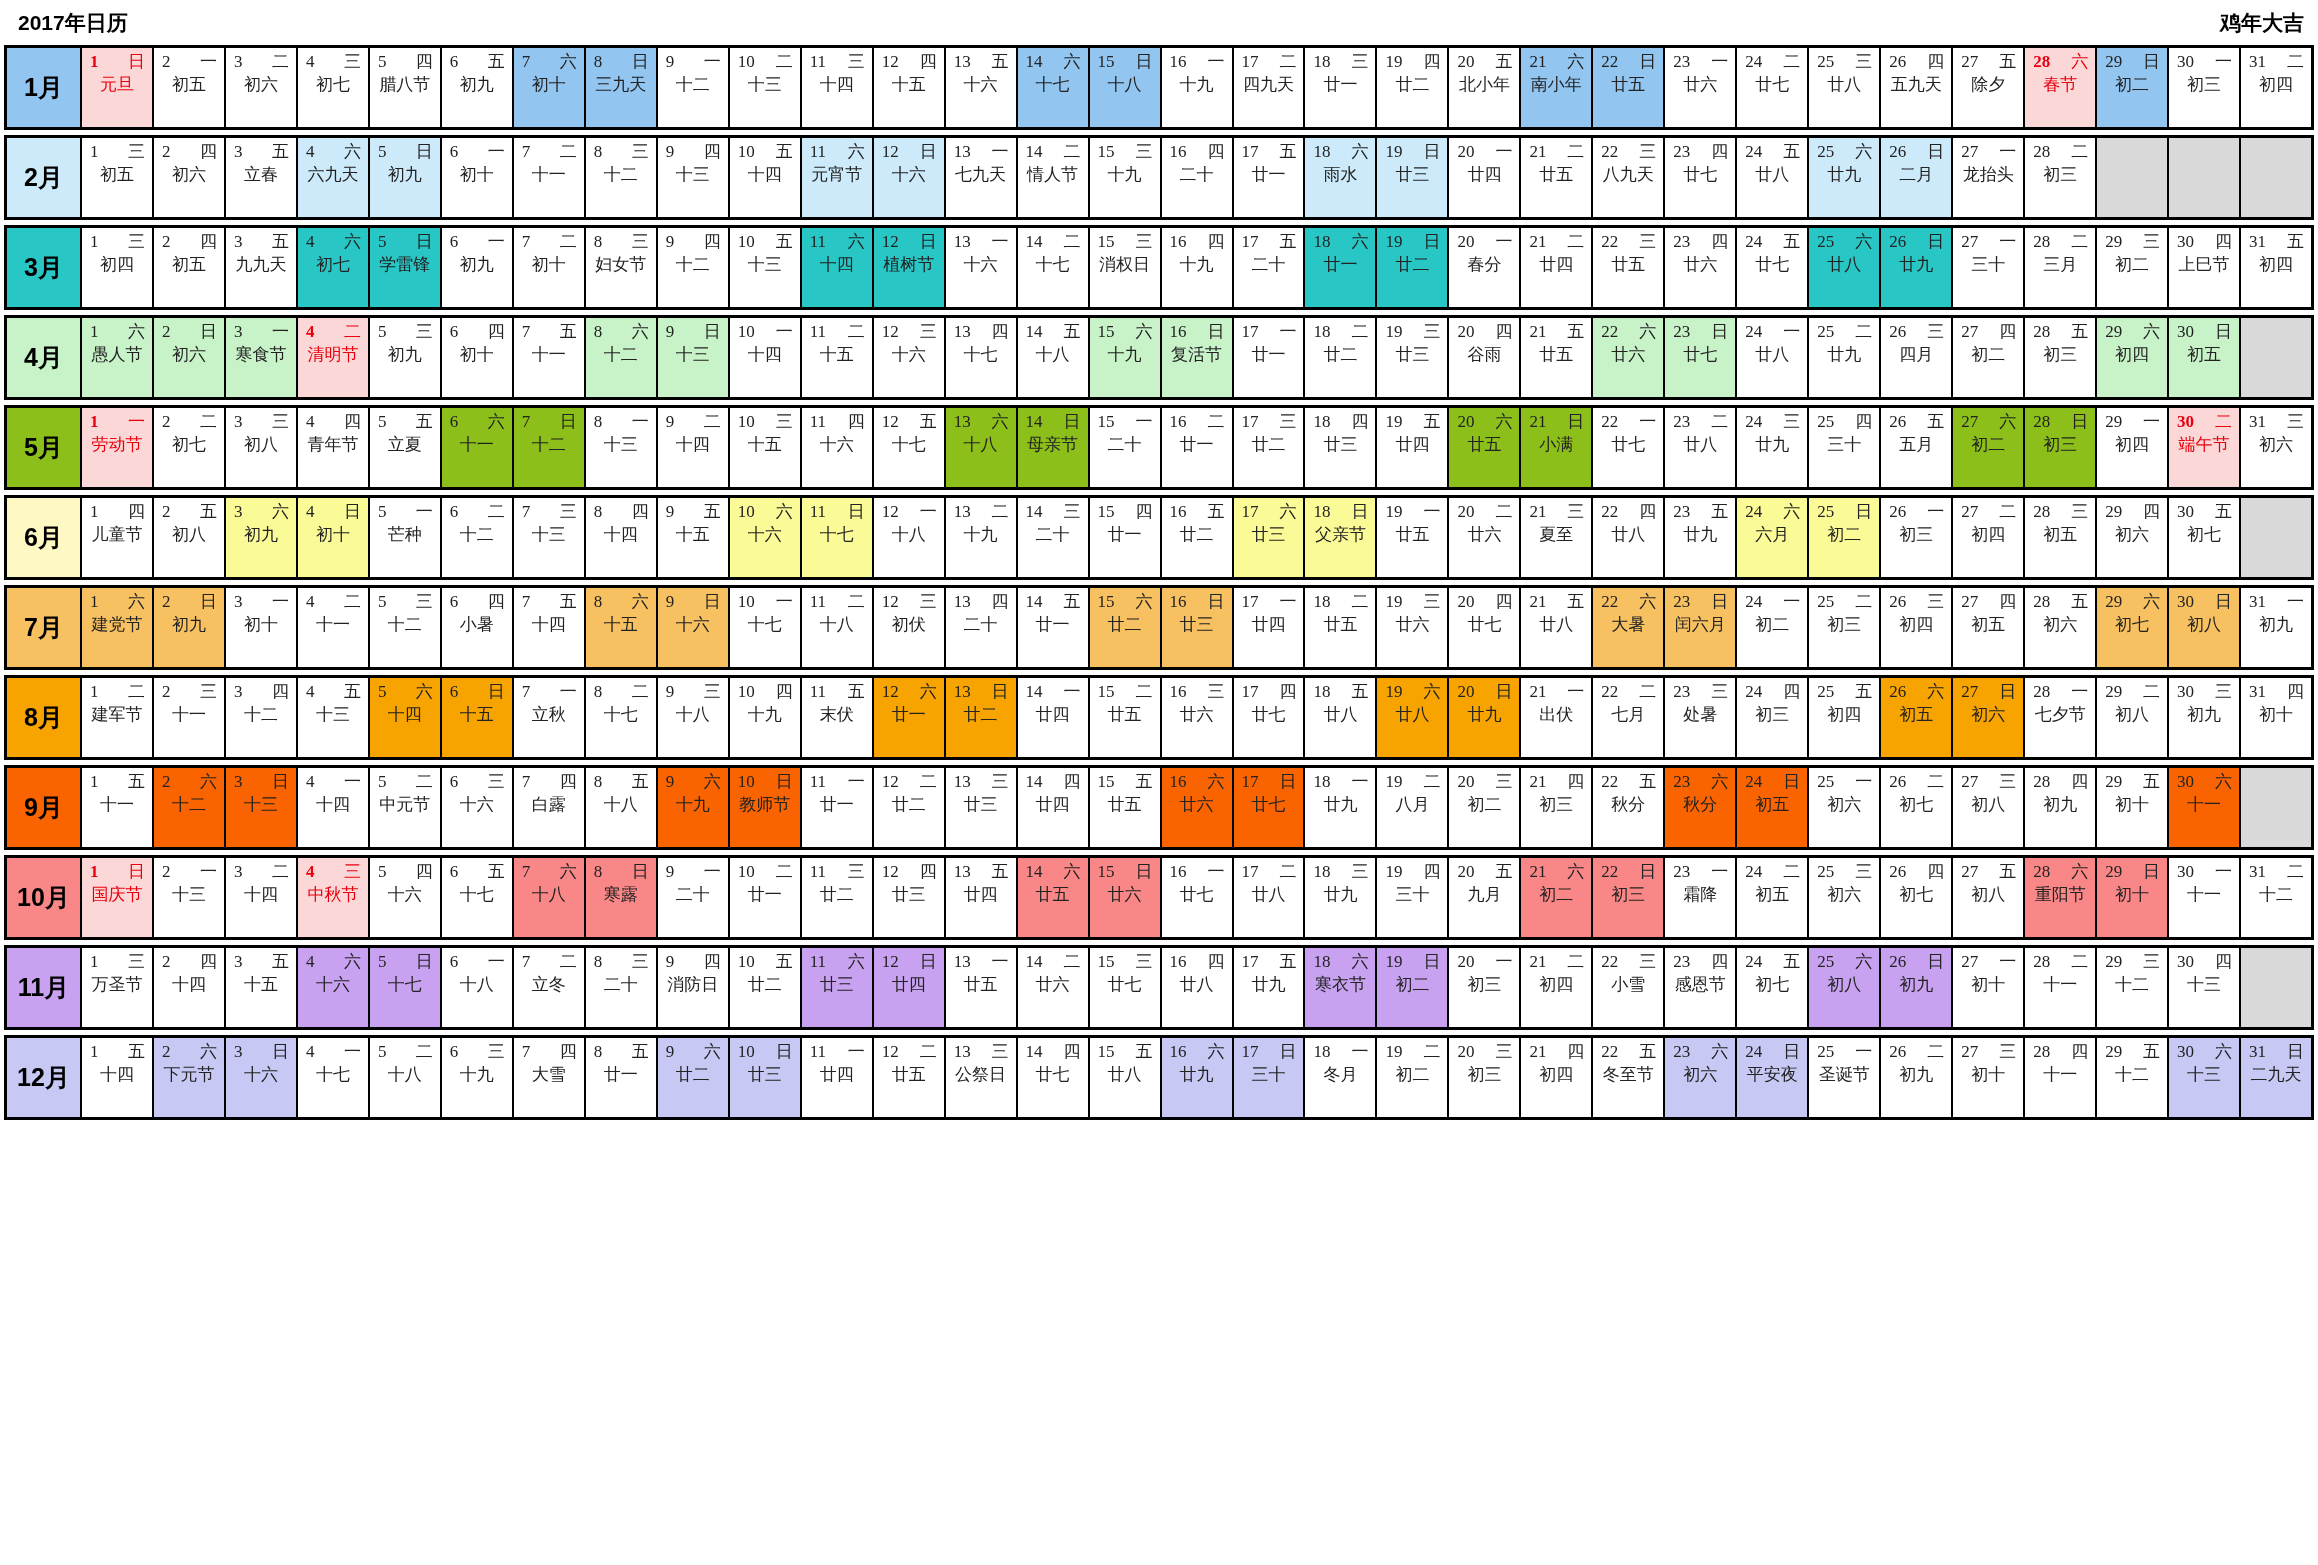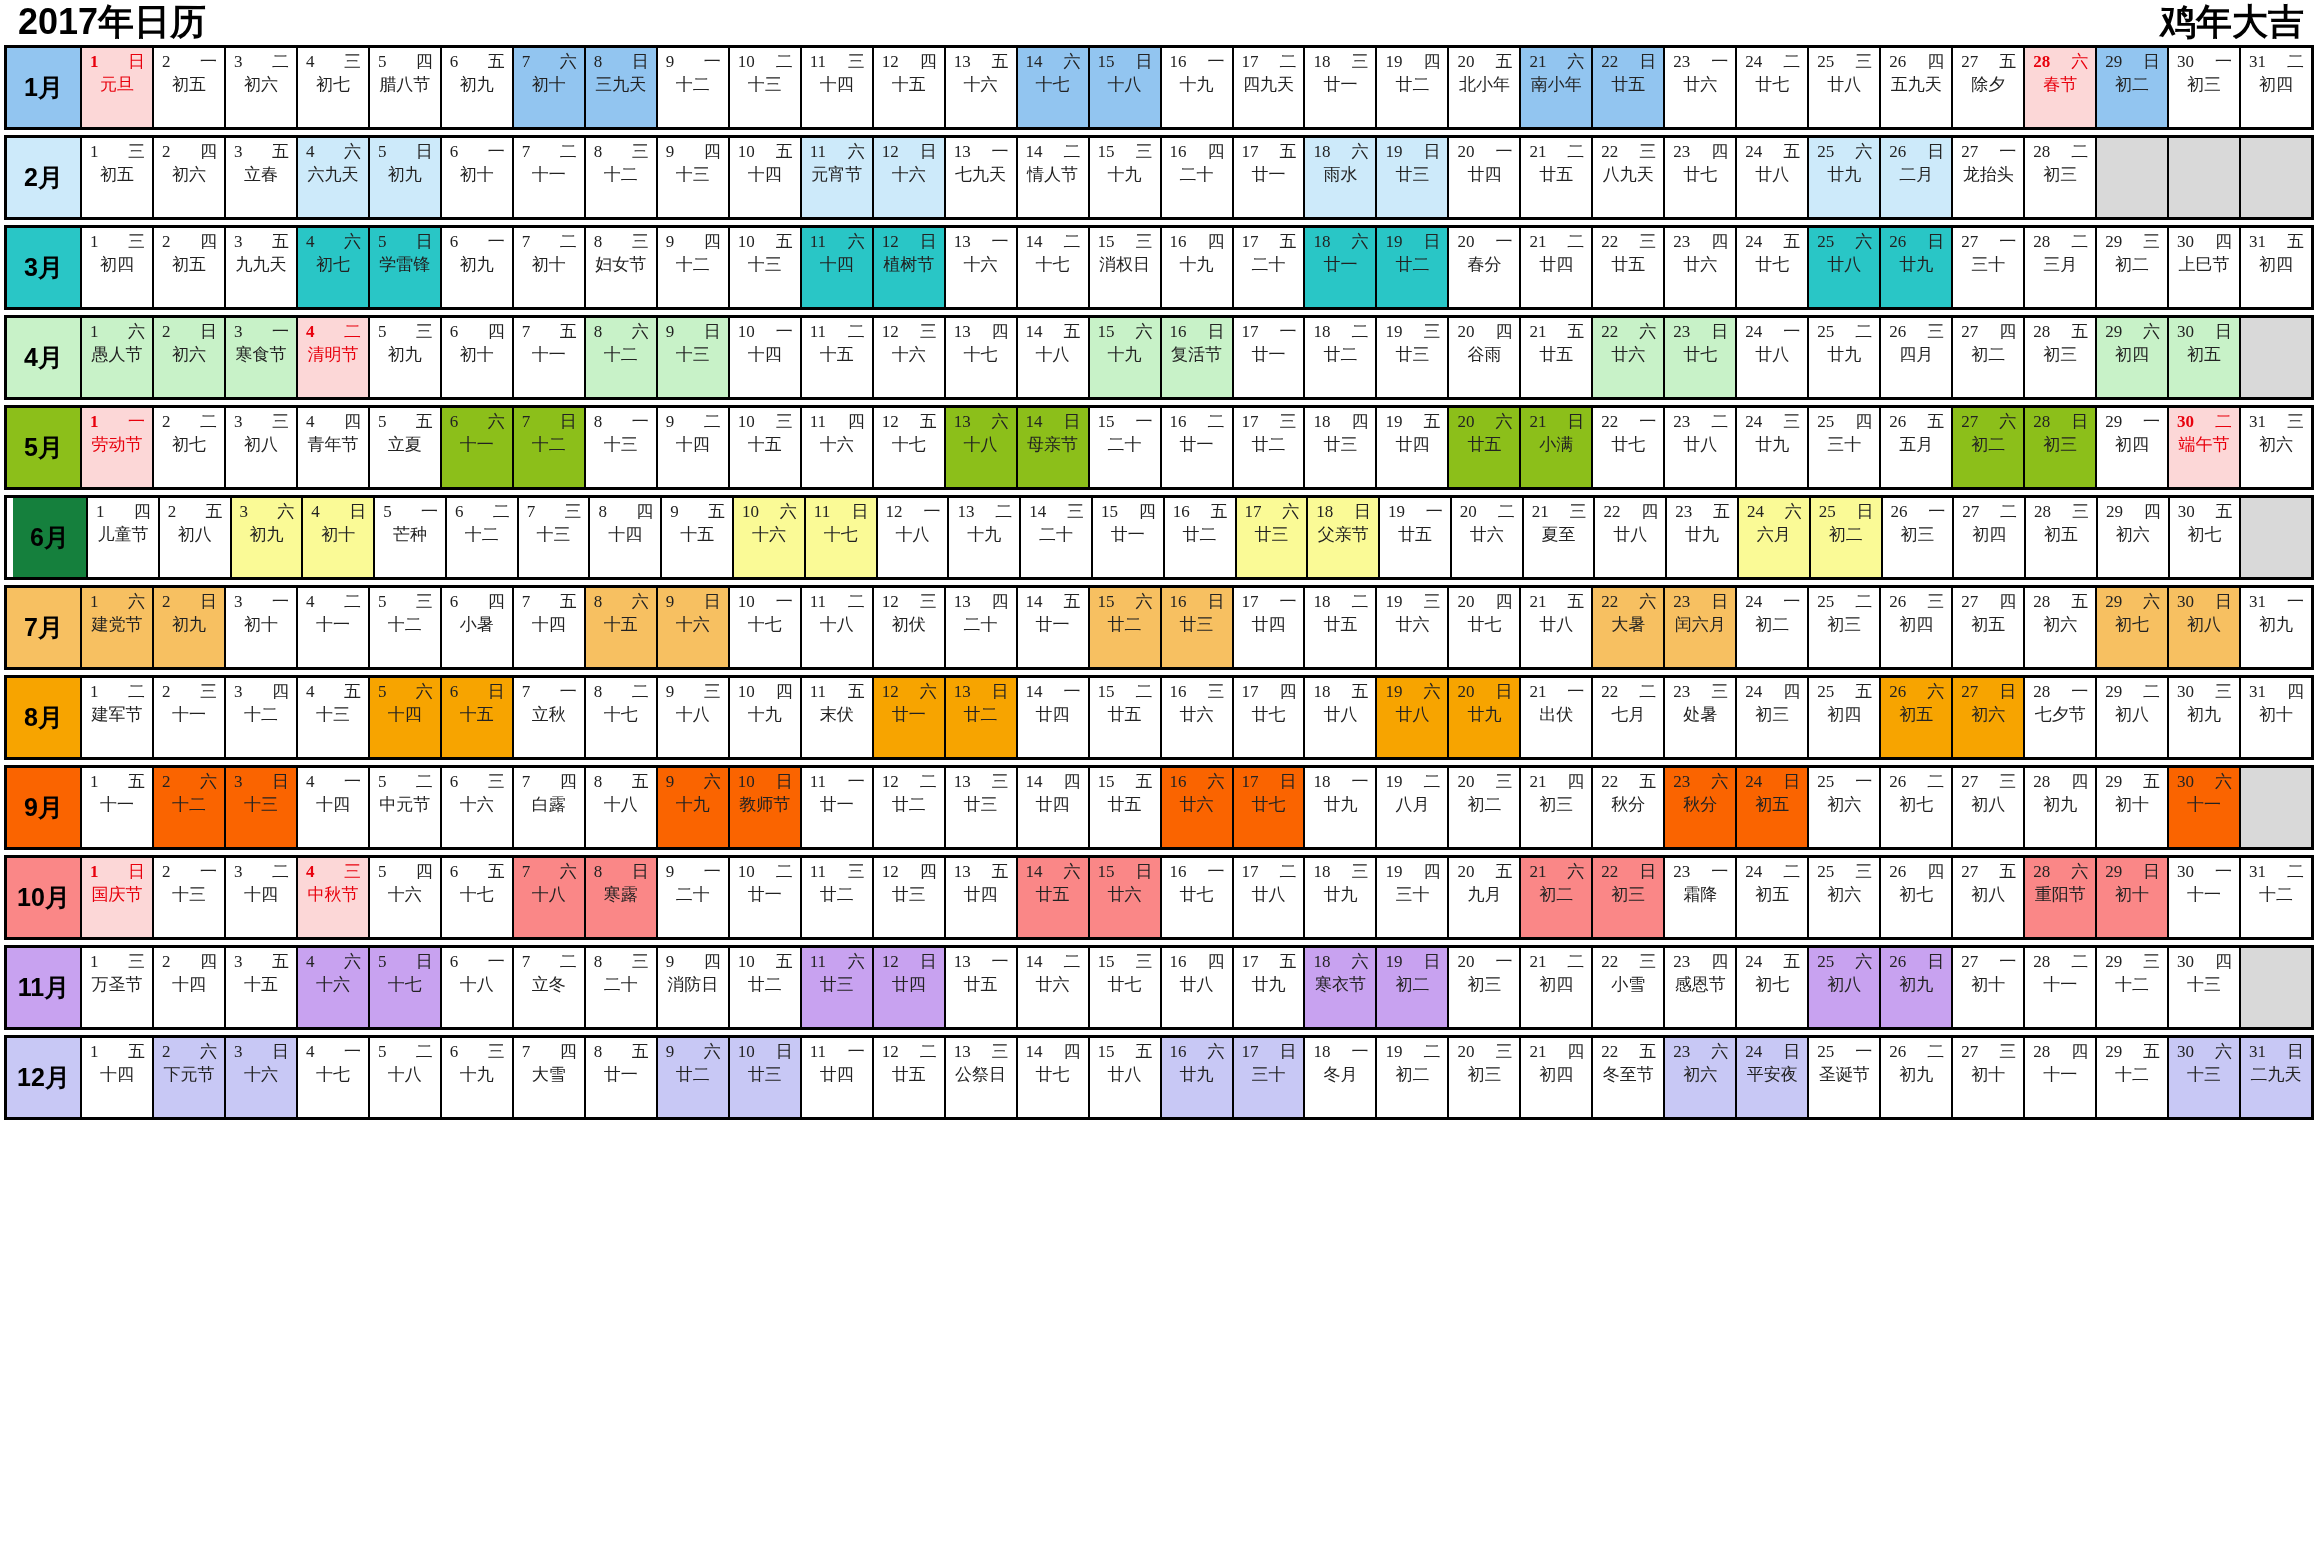--- a/index.html
+++ b/index.html
@@ -17,21 +17,21 @@
   
   .header {
     height: 44px;
     display: flex;
     align-items: center;
     justify-content: space-between;
     padding: 0 14px 0 18px;
   }
   .header .title,
   .header .subtitle {
-    font-size: 36px;
+    font-size: 21px;
     font-weight: bold;
     color: #000;
     letter-spacing: 0px;
     line-height: 1;
     white-space: nowrap;
   }
   
   .calendar {
     position: absolute;
     left: 4px; top: 45px;
@@ -1216,21 +1216,21 @@
           <div class="day" style="background: rgb(255, 255, 255);">
             <div class="top">
               <span class="dnum">31</span>
               <span class="wd">三</span>
             </div>
             <div class="bot">初六</div>
           </div>
         </div>
       </div>
       <div class="month-row">
-        <div class="month-label" style="background: #15803d; margin-left: 6px;">6月</div>
+        <div class="month-label" style="background: #fef9c3;">6月</div>
         <div class="days">
           <div class="day" style="background: rgb(255, 255, 255);">
             <div class="top">
               <span class="dnum">1</span>
               <span class="wd">四</span>
             </div>
             <div class="bot">儿童节</div>
           </div>
           <div class="day" style="background: rgb(255, 255, 255);">
             <div class="top">

